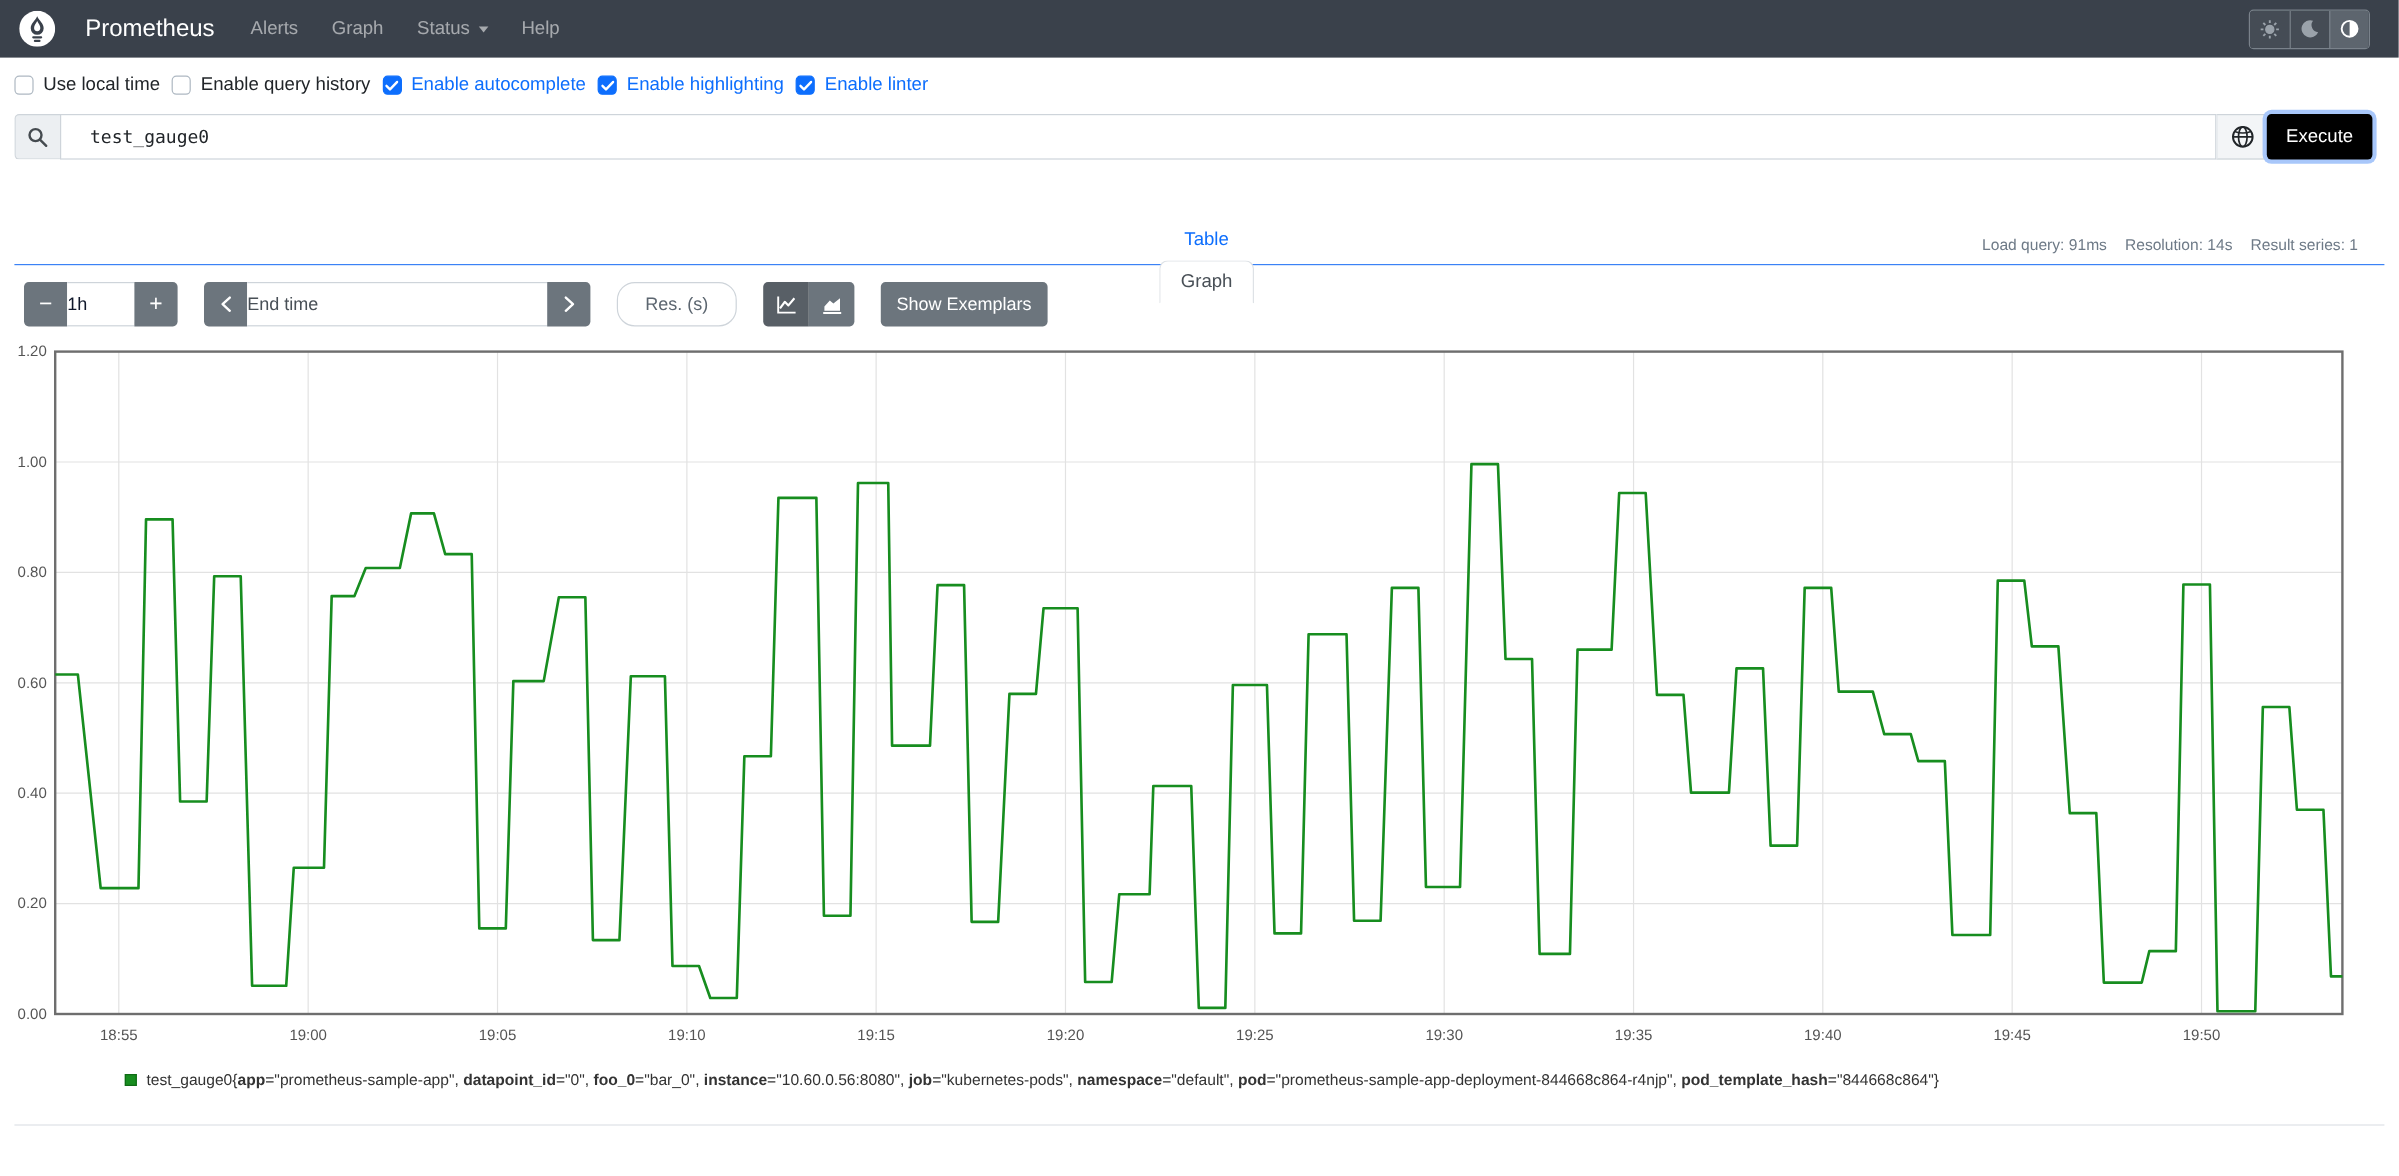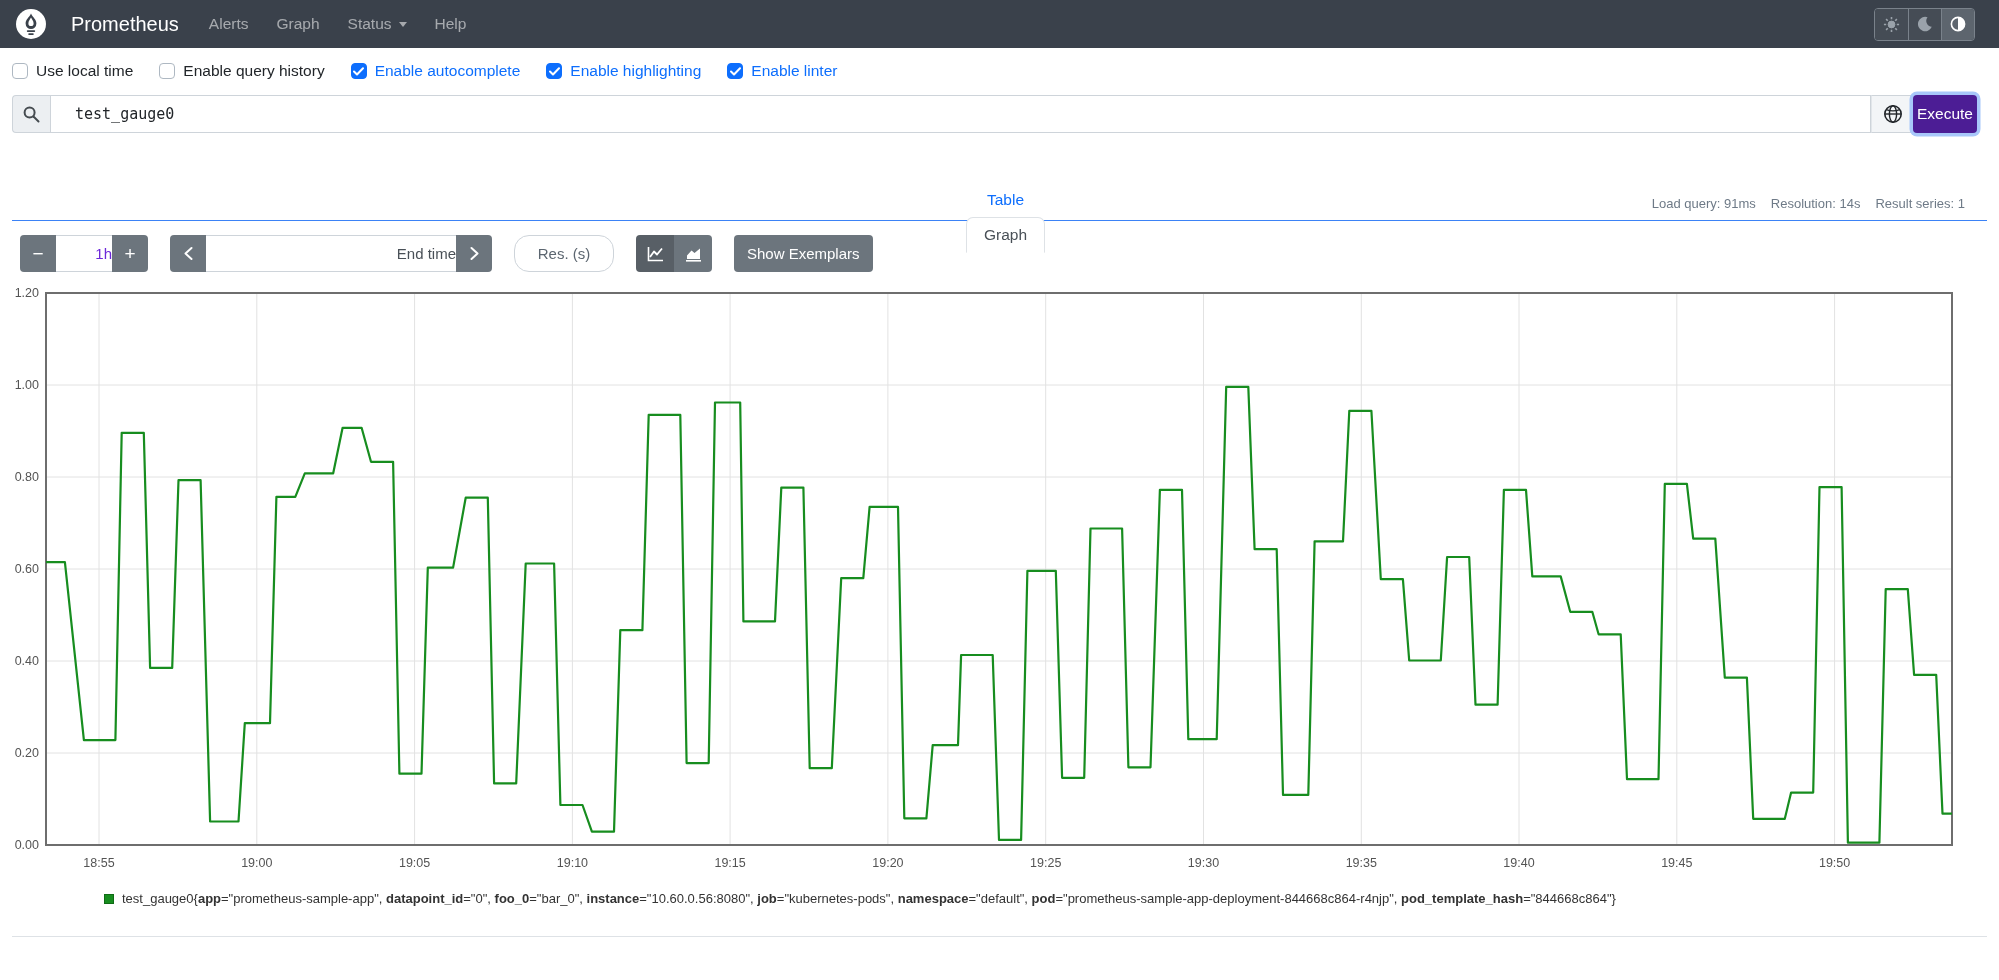--- a/index.html
+++ b/index.html
@@ -19,36 +19,36 @@
   .theme-group { margin-left:auto; margin-right:8px; display:flex; border:1px solid #7a828b;
                  border-radius:4px; overflow:hidden; }
   .theme-btn { width:33px; height:31px; display:flex; align-items:center; justify-content:center;
                background:#454c55; border:none; cursor:pointer; }
   .theme-btn + .theme-btn { border-left:1px solid #7a828b; }
   .theme-btn.active { background:#5d656e; }
   .theme-btn svg { stroke:#9aa2aa; fill:#9aa2aa; }
   .theme-btn.active svg { stroke:#fff; fill:#fff; }
 
   
-  .options { display:flex; gap:26px; padding:14px 12px 12px; align-items:flex-start; }
+  .options { display:flex; gap:10px; padding:14px 12px 12px; align-items:flex-start; }
   .cb { display:flex; align-items:center; gap:8px; font-size:15.5px; cursor:pointer; color:#212529; }
   .cb .box { width:16px; height:16px; border:1px solid #aeb8c2; border-radius:4px; background:#fff;
              display:flex; align-items:center; justify-content:center; flex:none; }
   .cb.checked .box { background:#0d6efd; border-color:#0d6efd; }
   .cb.checked { color:#0d6efd; }
 
   
   .query-row { display:flex; margin:3px 22px 0 12px; height:38px; }
   .q-addon { width:38px; background:#eceff2; border:1px solid #ced4da; border-right:0;
              border-radius:4px 0 0 4px; display:flex; align-items:center; justify-content:center; }
   .q-input { flex:1; border:1px solid #ced4da; font-family:"DejaVu Sans Mono", monospace;
              font-size:15px; padding:0 10px 0 24px; color:#212529; background:#fff; outline:none; }
   .q-globe { width:42px; background:#f3f5f7; border-top:1px solid #ced4da; border-bottom:1px solid #ced4da;
              border-left:1px solid #e2e6ea; display:flex; align-items:center; justify-content:center; cursor:pointer; }
-  .execute-btn { width:64px; background:#4c1d95; color:#fff; border:none; font-size:15.5px;
+  .execute-btn { width:88px; background:#000000; color:#fff; border:none; font-size:15.5px;
                  border-radius:4px; box-shadow:0 0 0 3.5px #a8c7fa; position:relative; z-index:1;
                  cursor:pointer; font-family:"Liberation Sans",sans-serif; }
 
   
   .tabs-row { margin:50px 12px 0; position:relative; border-bottom:1px solid #3b82f6;
               display:flex; align-items:center; padding-left:12px; height:38px;flex-direction:column; }
   .tab-link { color:#0d6efd; font-size:15.5px; padding:8px 17px; cursor:pointer; }
   .tab-active { background:#fff; border:1px solid #dee2e6; border-bottom:1px solid #fff;
                 border-radius:7px 7px 0 0; color:#495057; font-size:15.5px; padding:8px 17px;
                 margin-bottom:-1px; cursor:pointer; }
@@ -56,21 +56,21 @@
 
   
   .panel { margin:0 12px; border-bottom:1px solid #dee2e6; padding-bottom:30px; }
   .controls { display:flex; gap:22px; padding:14px 8px 0; align-items:center; height:51px; }
   .grp { display:flex; height:37px; }
   .btn-dark { background:#6c757d; color:#fff; border:none; width:36px; display:flex;
               align-items:center; justify-content:center; font-size:19px; cursor:pointer; }
   .grp .btn-dark:first-child { border-radius:4px 0 0 4px; }
   .grp .btn-dark:last-child { border-radius:0 4px 4px 0; }
   .seg-mid { border:1px solid #ced4da; border-left:0; border-right:0; background:#fff;
-             text-align:right; font-size:15px; color:#6d28d9; outline:none;
+             text-align:left; font-size:15px; color:#0f172a; outline:none;
              font-family:"Liberation Sans",sans-serif; }
   .duration-input { width:56px; }
   .endtime-input { width:250px; }
   .endtime-input::placeholder { color:#495057; opacity:1; }
   .res-input { width:100px; height:37px; border:1px solid #ced4da; border-radius:15px; background:#fff;
                text-align:center; font-size:15px; outline:none; font-family:"Liberation Sans",sans-serif; }
   .res-input::placeholder { color:#5c6670; opacity:1; }
   .duration-input::placeholder { color:#212529; opacity:1; }
   .toggle-btn { width:38px; height:37px; }
   .toggle-btn.active { background:#585f66; }

